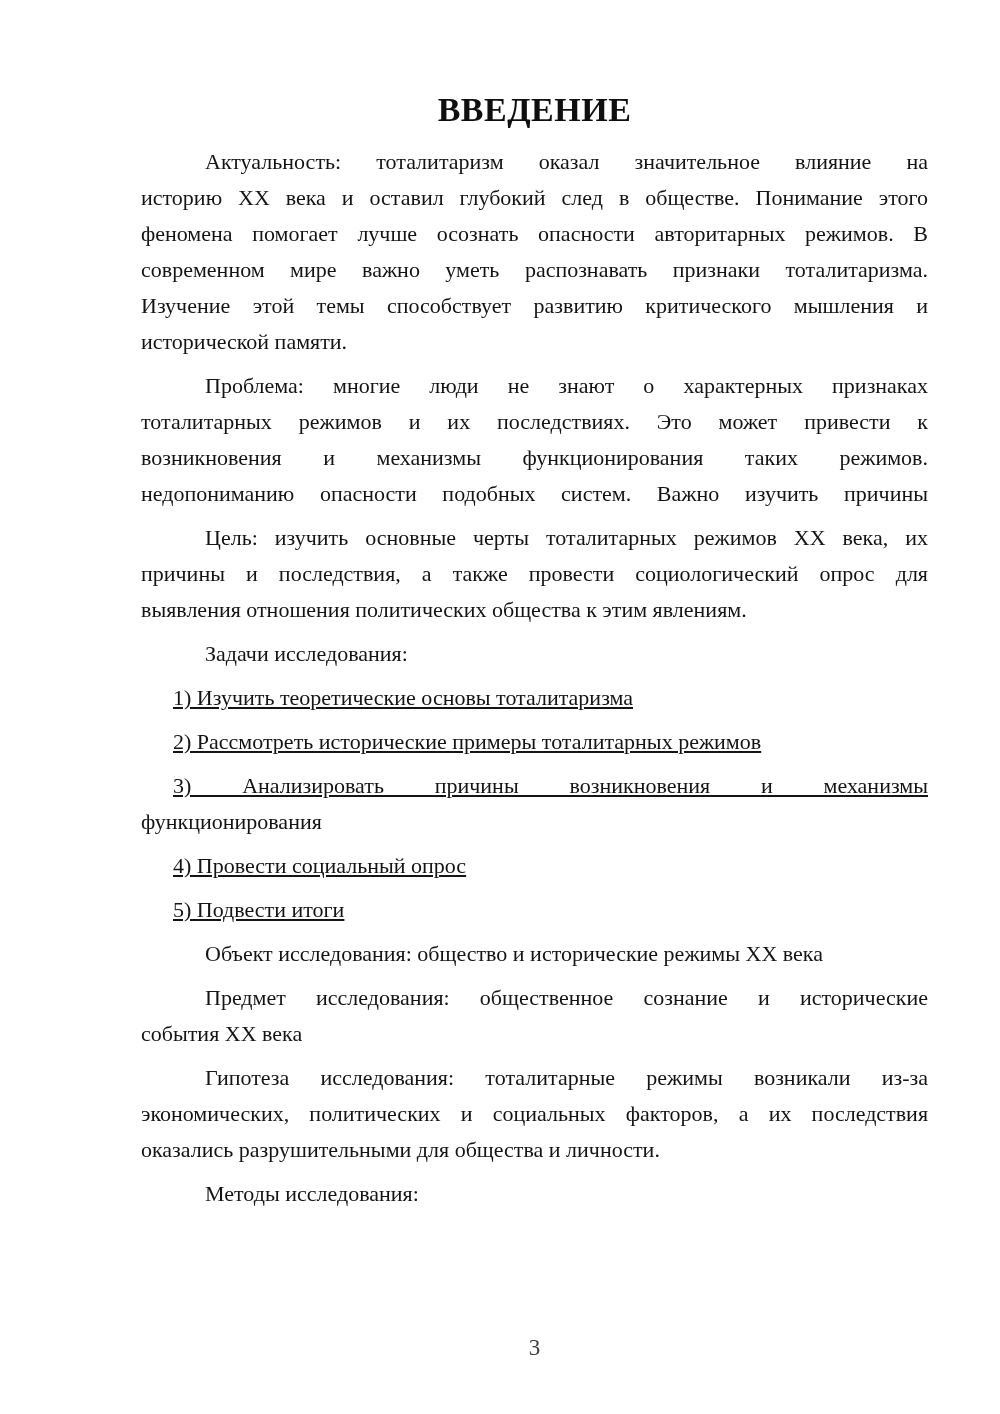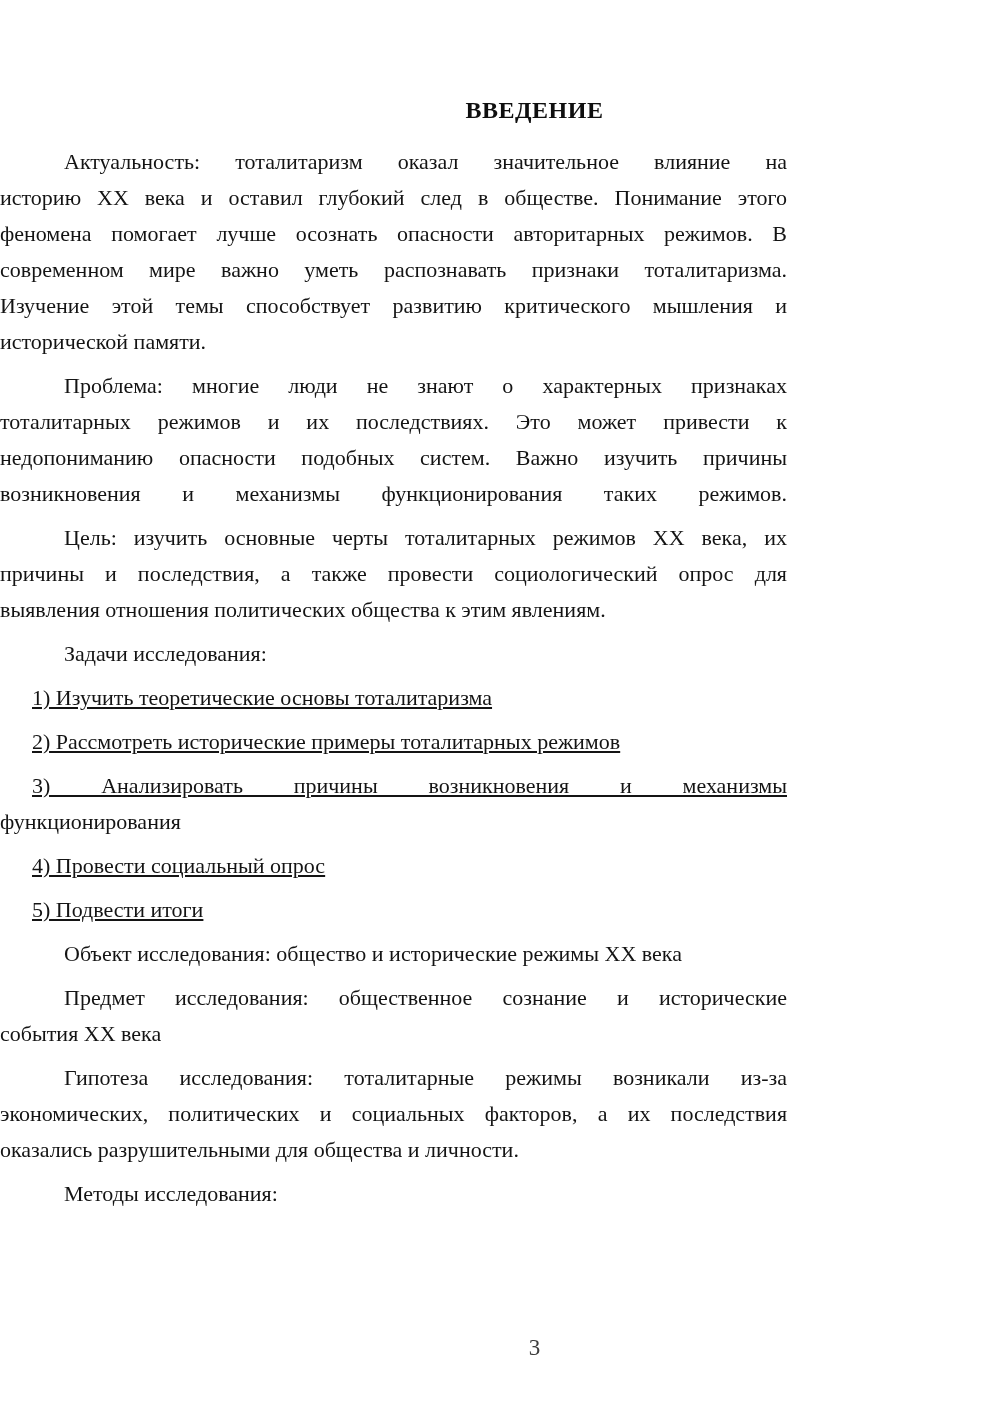--- a/index.html
+++ b/index.html
@@ -14,27 +14,28 @@
     background: #ffffff;
     overflow: hidden;
     font-family: "Liberation Serif", "DejaVu Serif", serif;
     color: #141414;
   }
   .doc-heading {
     padding-top: 94px;
     width: 787px;
     margin: 0 0 18px 141px;
     text-align: center;
-    font-size: 24px;
+    font-size: 34px;
     font-weight: bold;
     line-height: 32px;
     letter-spacing: 0.5px;
     color: #0f0f0f;
   }
   .content {
+    margin-left: 141px;
     width: 787px;
   }
   .block { margin-top: 8px; }
   .block:first-child { margin-top: 0; }
   .line {
     font-size: 22px;
     line-height: 36px;
     white-space: nowrap;
     color: #141414;
   }
@@ -68,22 +69,22 @@
         <div class="line first stretch">Актуальность: тоталитаризм оказал значительное влияние на</div>
         <div class="line stretch">историю XX века и оставил глубокий след в обществе. Понимание этого</div>
         <div class="line stretch">феномена помогает лучше осознать опасности авторитарных режимов. В</div>
         <div class="line stretch">современном мире важно уметь распознавать признаки тоталитаризма.</div>
         <div class="line stretch">Изучение этой темы способствует развитию критического мышления и</div>
         <div class="line">исторической памяти.</div>
       </div>
       <div class="block paragraph">
         <div class="line first stretch">Проблема: многие люди не знают о характерных признаках</div>
         <div class="line stretch">тоталитарных режимов и их последствиях. Это может привести к</div>
+        <div class="line stretch">возникновения и механизмы функционирования таких режимов.</div>
         <div class="line stretch">недопониманию опасности подобных систем. Важно изучить причины</div>
-        <div class="line stretch">возникновения и механизмы функционирования таких режимов.</div>
       </div>
       <div class="block paragraph">
         <div class="line first stretch">Цель: изучить основные черты тоталитарных режимов XX века, их</div>
         <div class="line stretch">причины и последствия, а также провести социологический опрос для</div>
         <div class="line">выявления отношения политических общества к этим явлениям.</div>
       </div>
       <div class="block paragraph">
         <div class="line first">Задачи исследования:</div>
       </div>
       <div class="block list-item">

